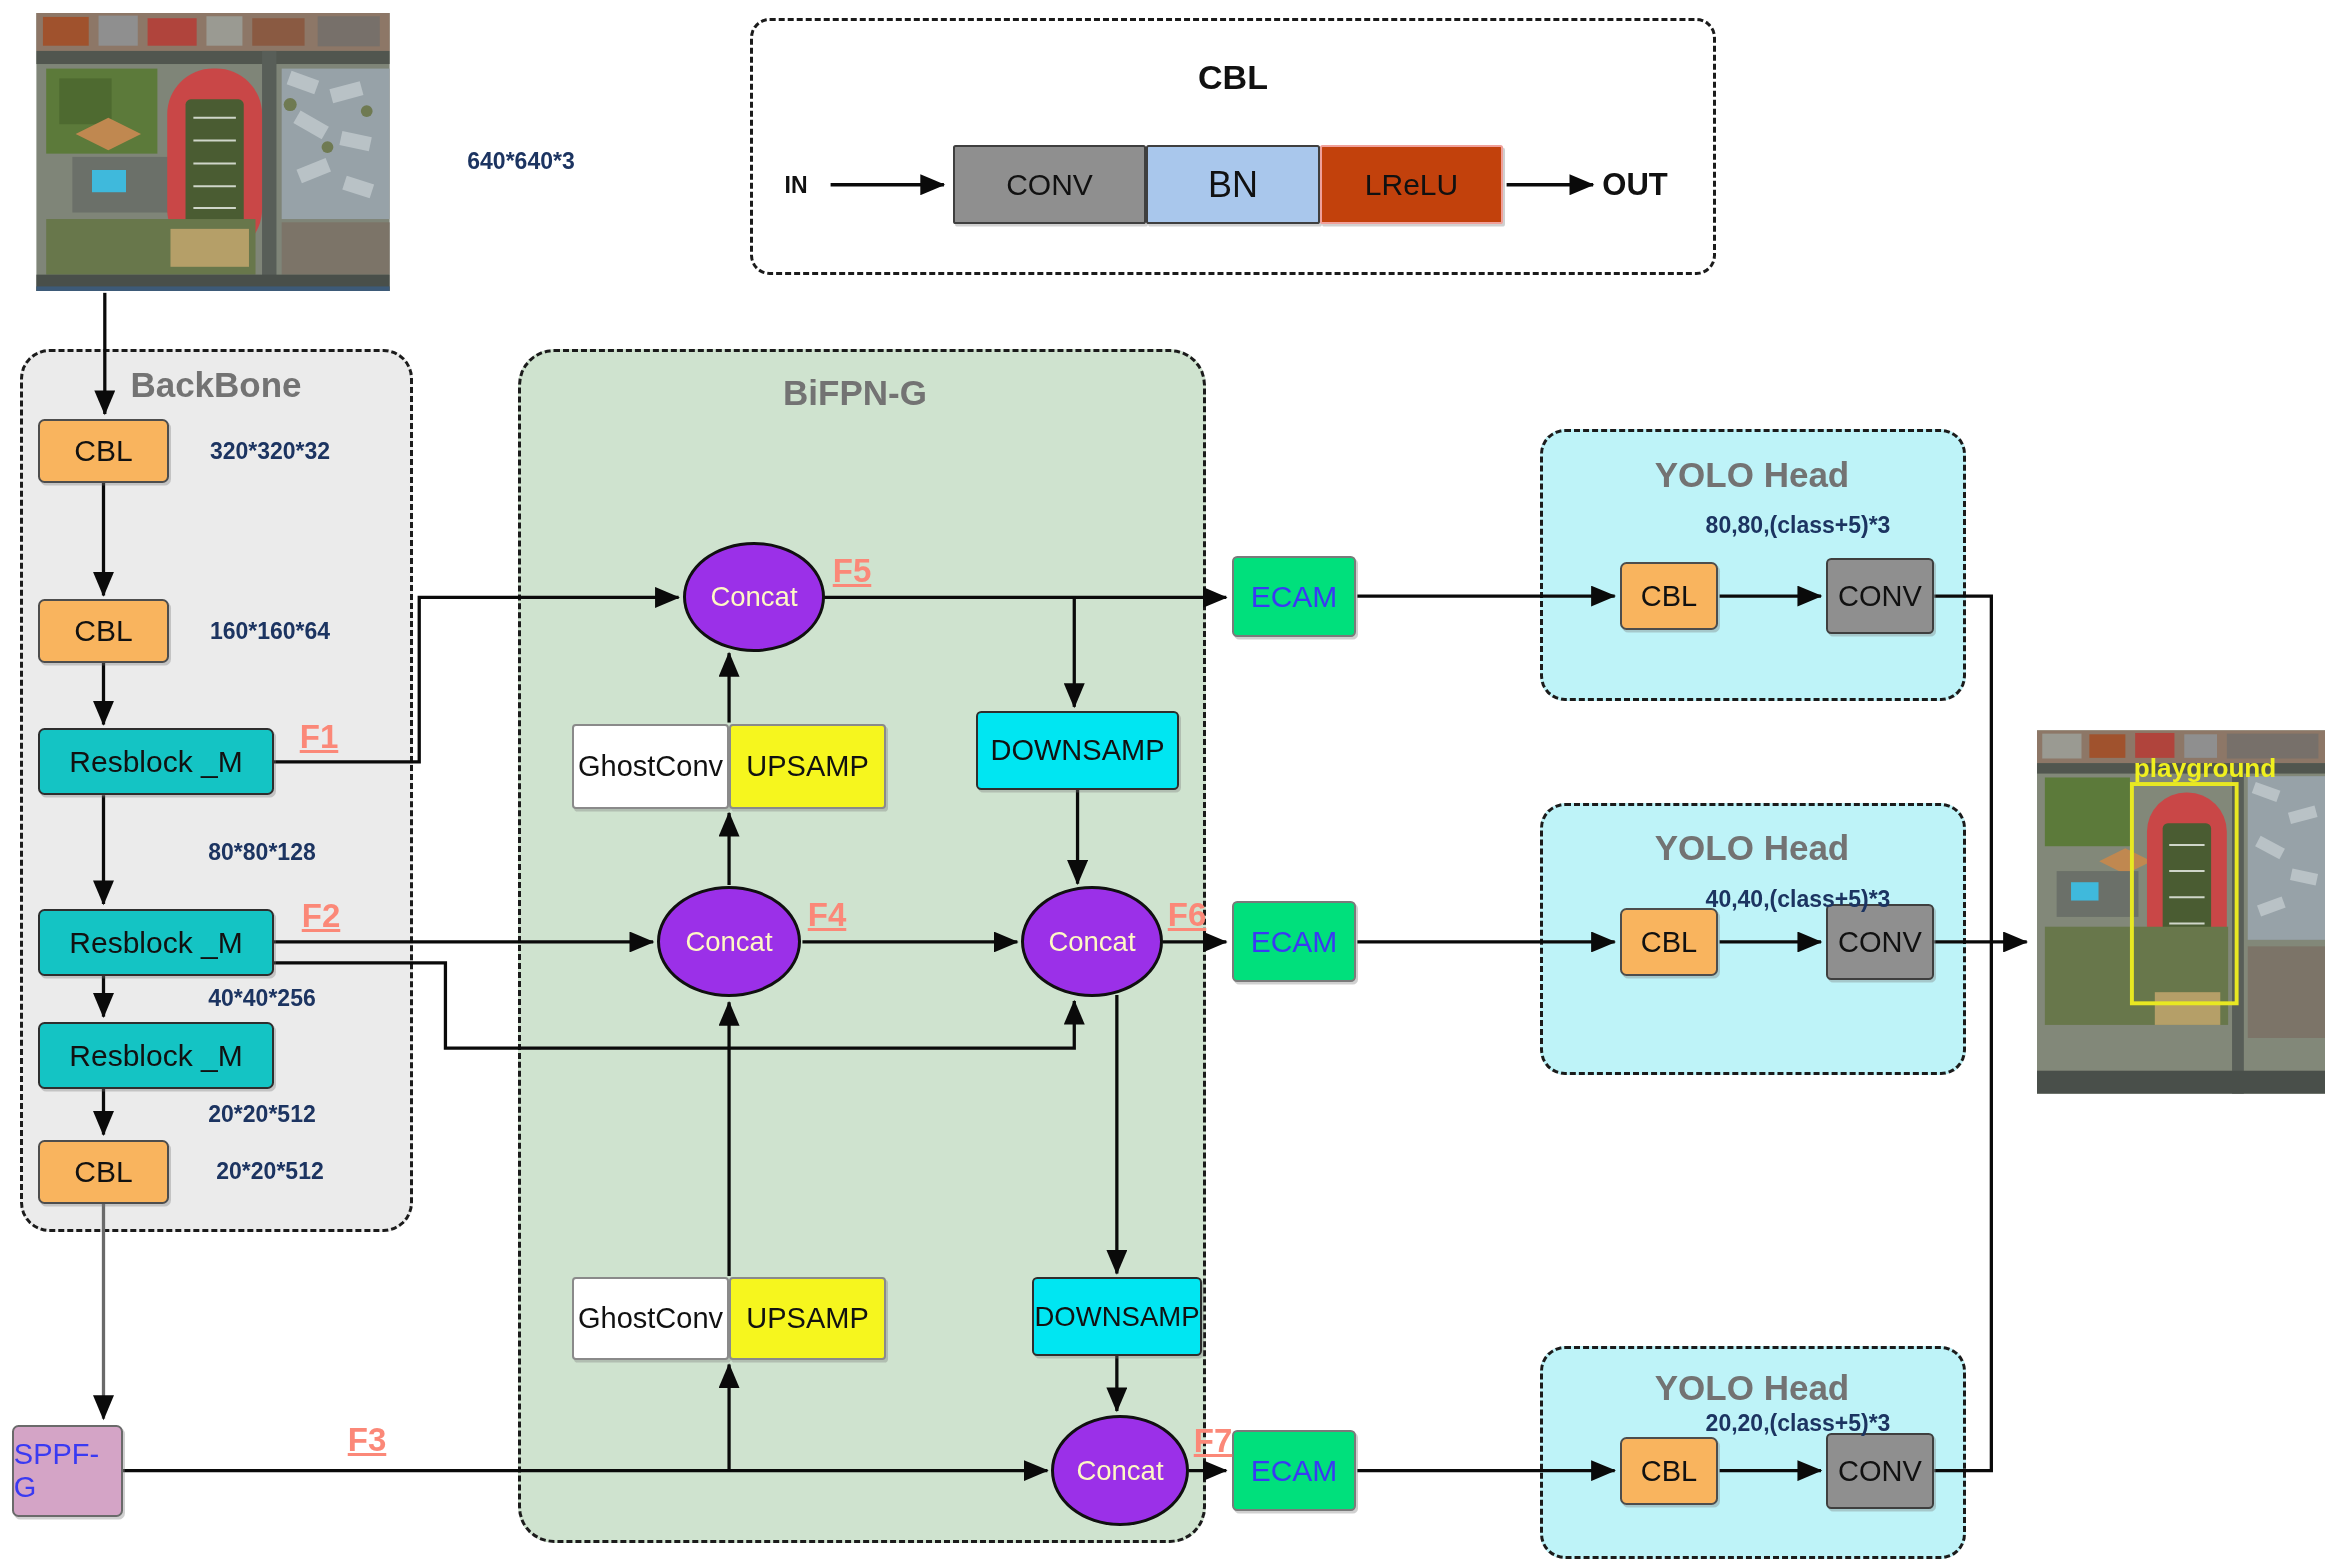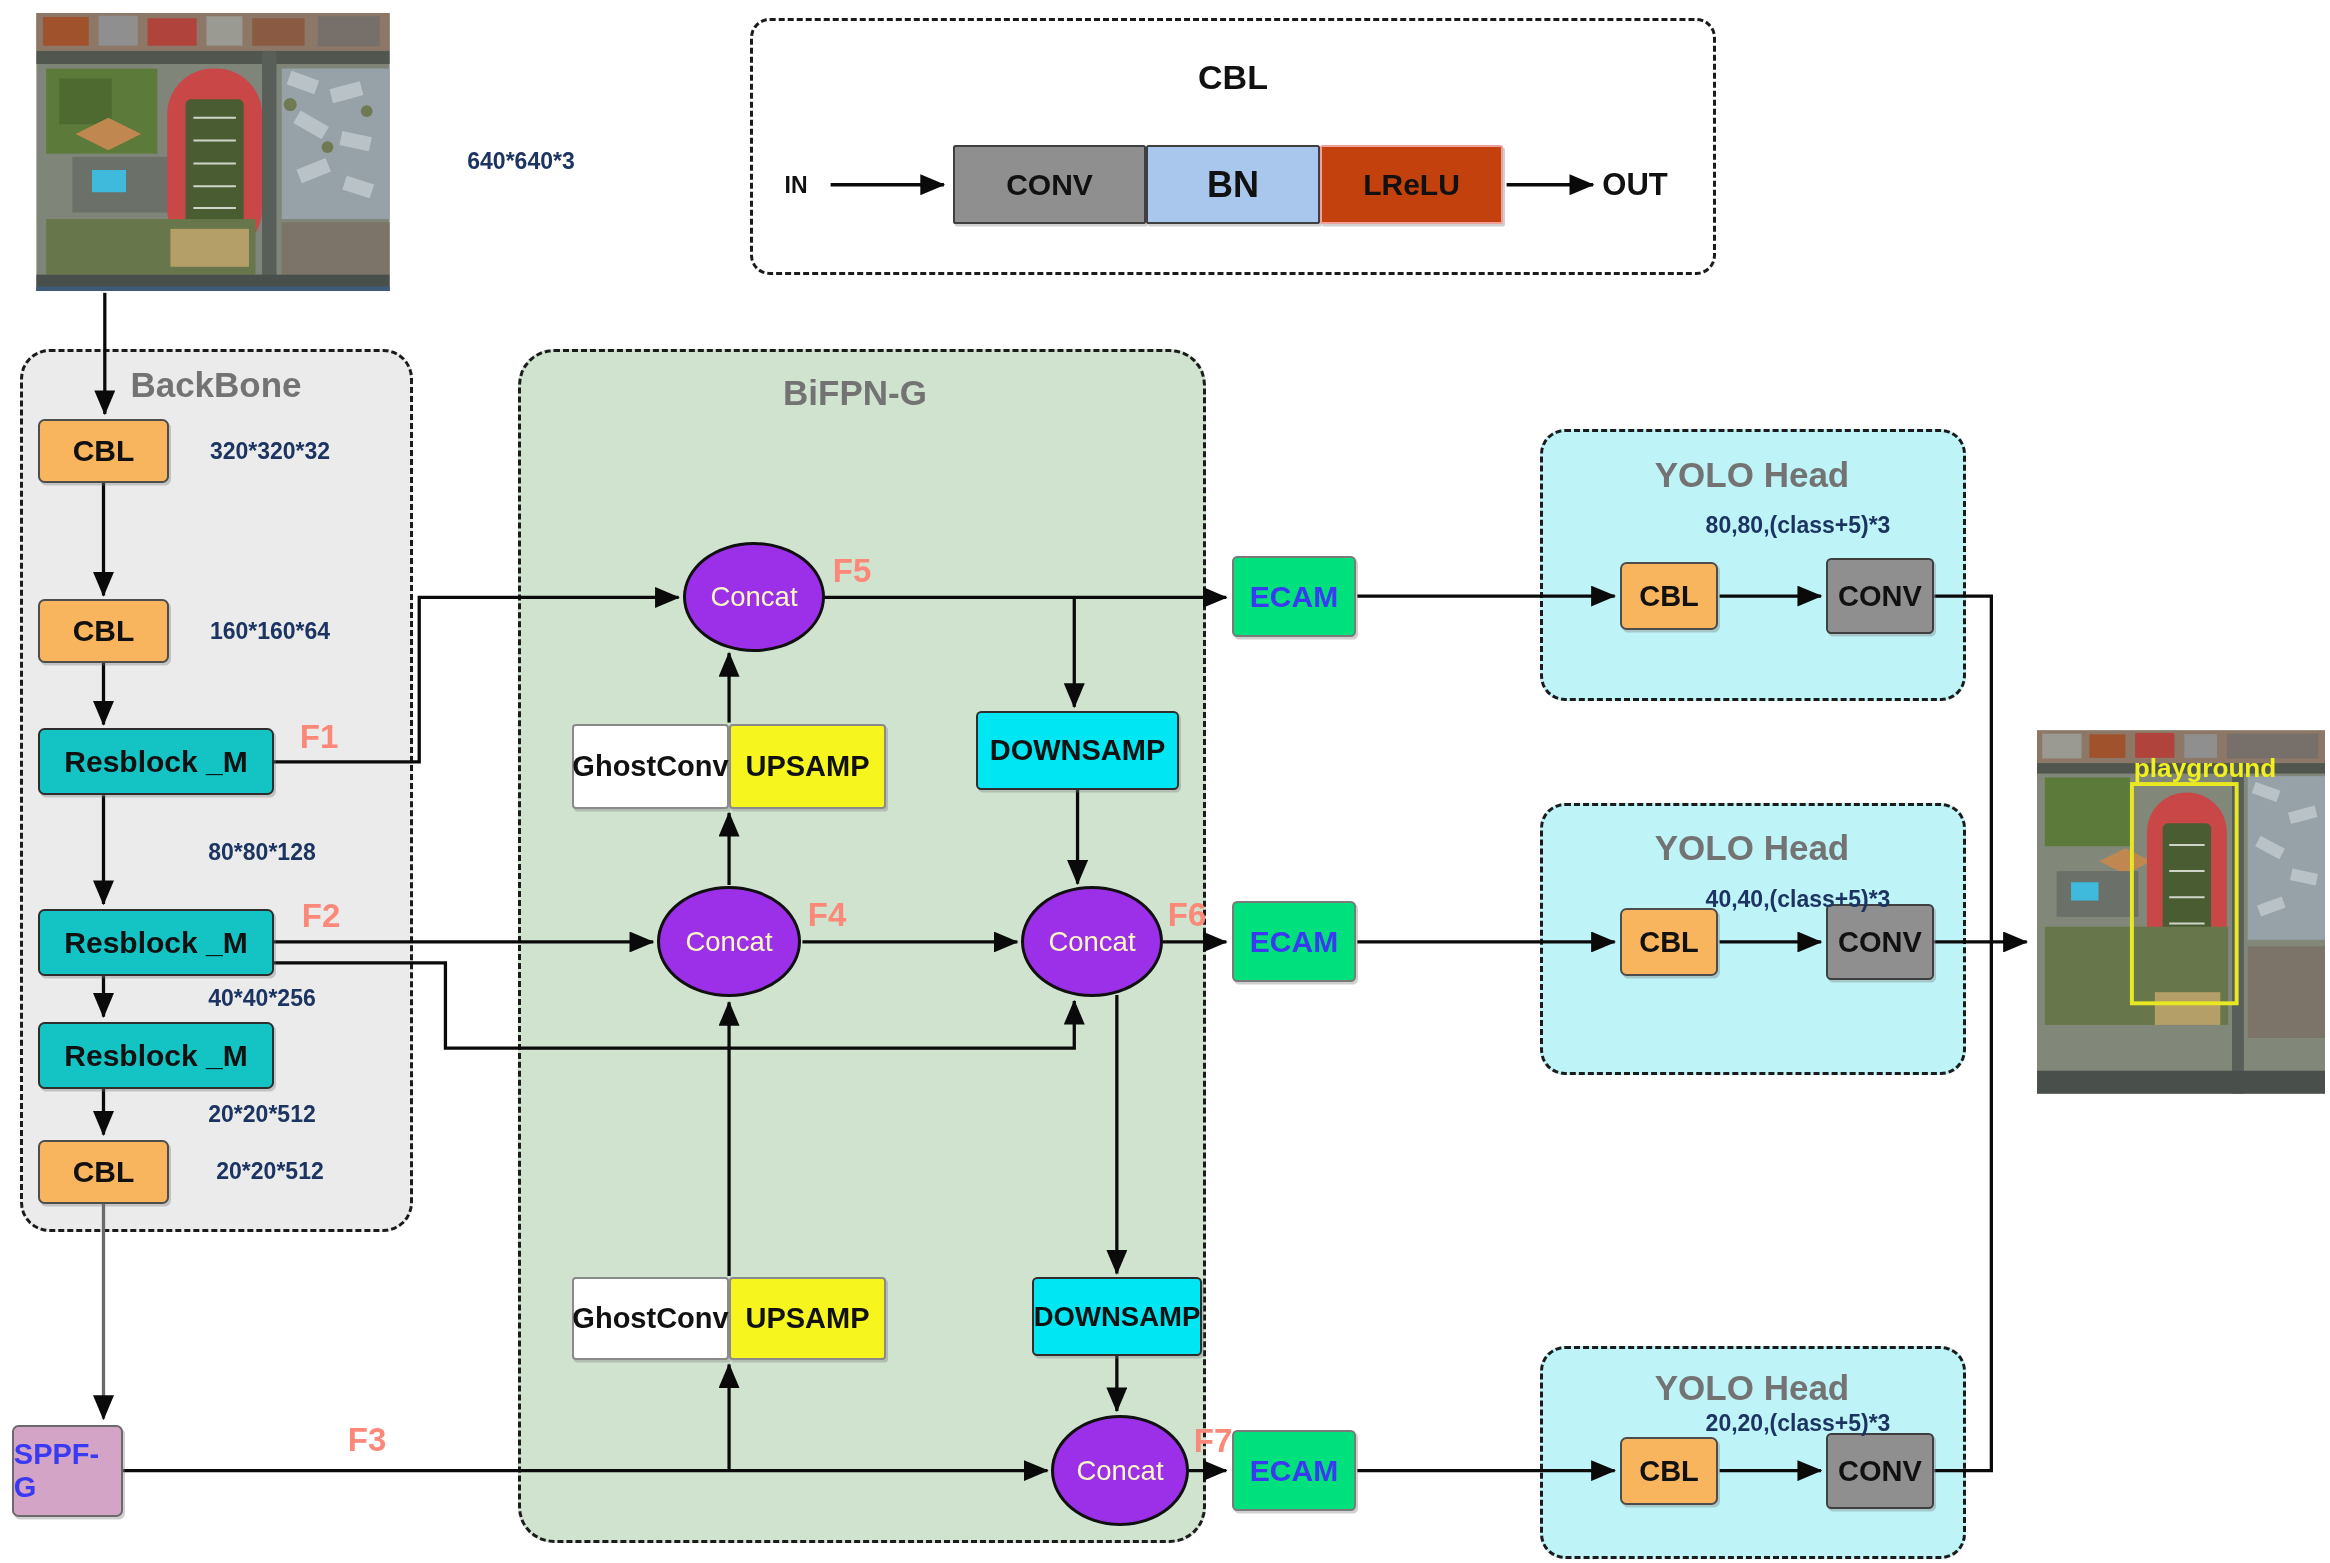--- a/index.html
+++ b/index.html
@@ -1,25 +1,25 @@
 <!DOCTYPE html>
 <html style="font-size:10.5px"><head>
 <meta charset="utf-8">
 <style>
   html,body{margin:0;padding:0;background:#ffffff;}
   #canvas{position:relative;width:2330px;height:1563px;background:#ffffff;
           font-family:"Liberation Sans",sans-serif;overflow:hidden;}
   .box{position:absolute;display:flex;align-items:center;justify-content:center;
-       font-weight:bold;color:#111;border:2.6px solid #4d4d4d;border-radius:6.6px;
+       font-weight:normal;color:#111;border:2.6px solid #4d4d4d;border-radius:6.6px;
        box-shadow:2px 2.6px 0 rgba(120,120,120,.35);z-index:3;box-sizing:border-box;}
   .panel{position:absolute;border:3.3px dashed #1b1b1b;box-sizing:border-box;z-index:1;}
   .lbl{position:absolute;font-weight:bold;white-space:nowrap;
        transform:translate(-50%,-50%);z-index:4;}
   .dim{color:#1c3461;font-size:23px;}
-  .flab{color:#fb8878;font-size:33px;}
+  .flab{color:#fb8878;font-size:33px;text-decoration:underline;}
   .title{color:#737373;font-size:35px;}
   .concat{position:absolute;display:flex;align-items:center;justify-content:center;
           background:#9b30e8;color:#fef9c3;font-weight:normal;font-size:27.5px;
           border:3.3px solid #101010;border-radius:50%;z-index:3;box-sizing:border-box;}
   svg.wires{position:absolute;left:0;top:0;z-index:2;}
   svg.photo{position:absolute;z-index:3;}
 </style>
 </head>
 <body>
 

